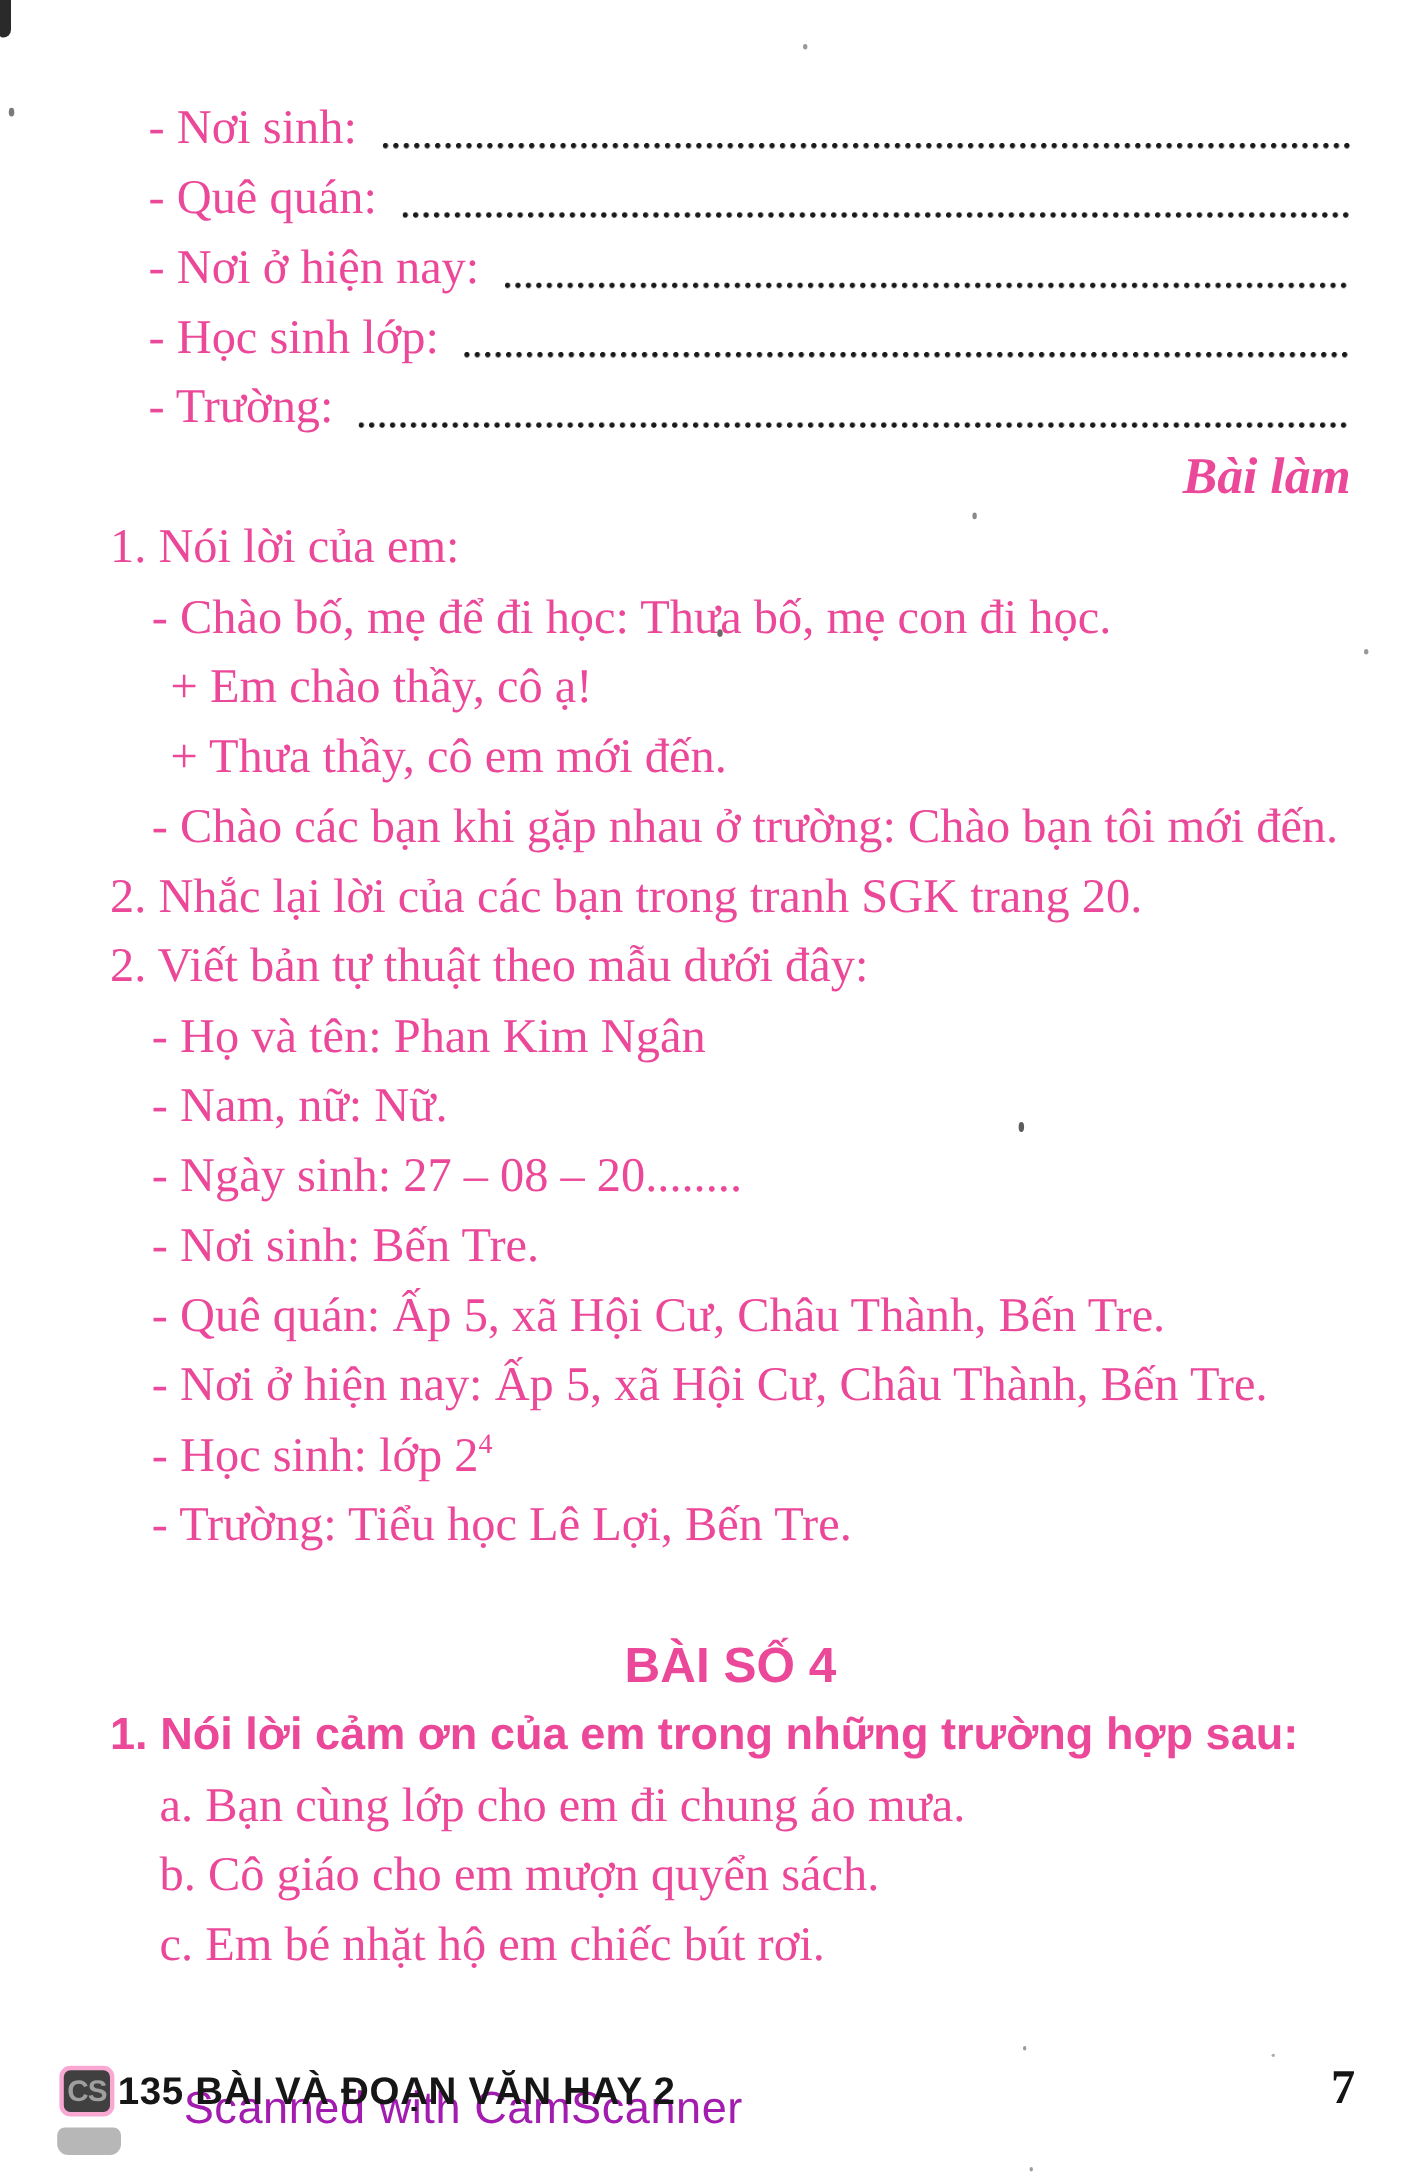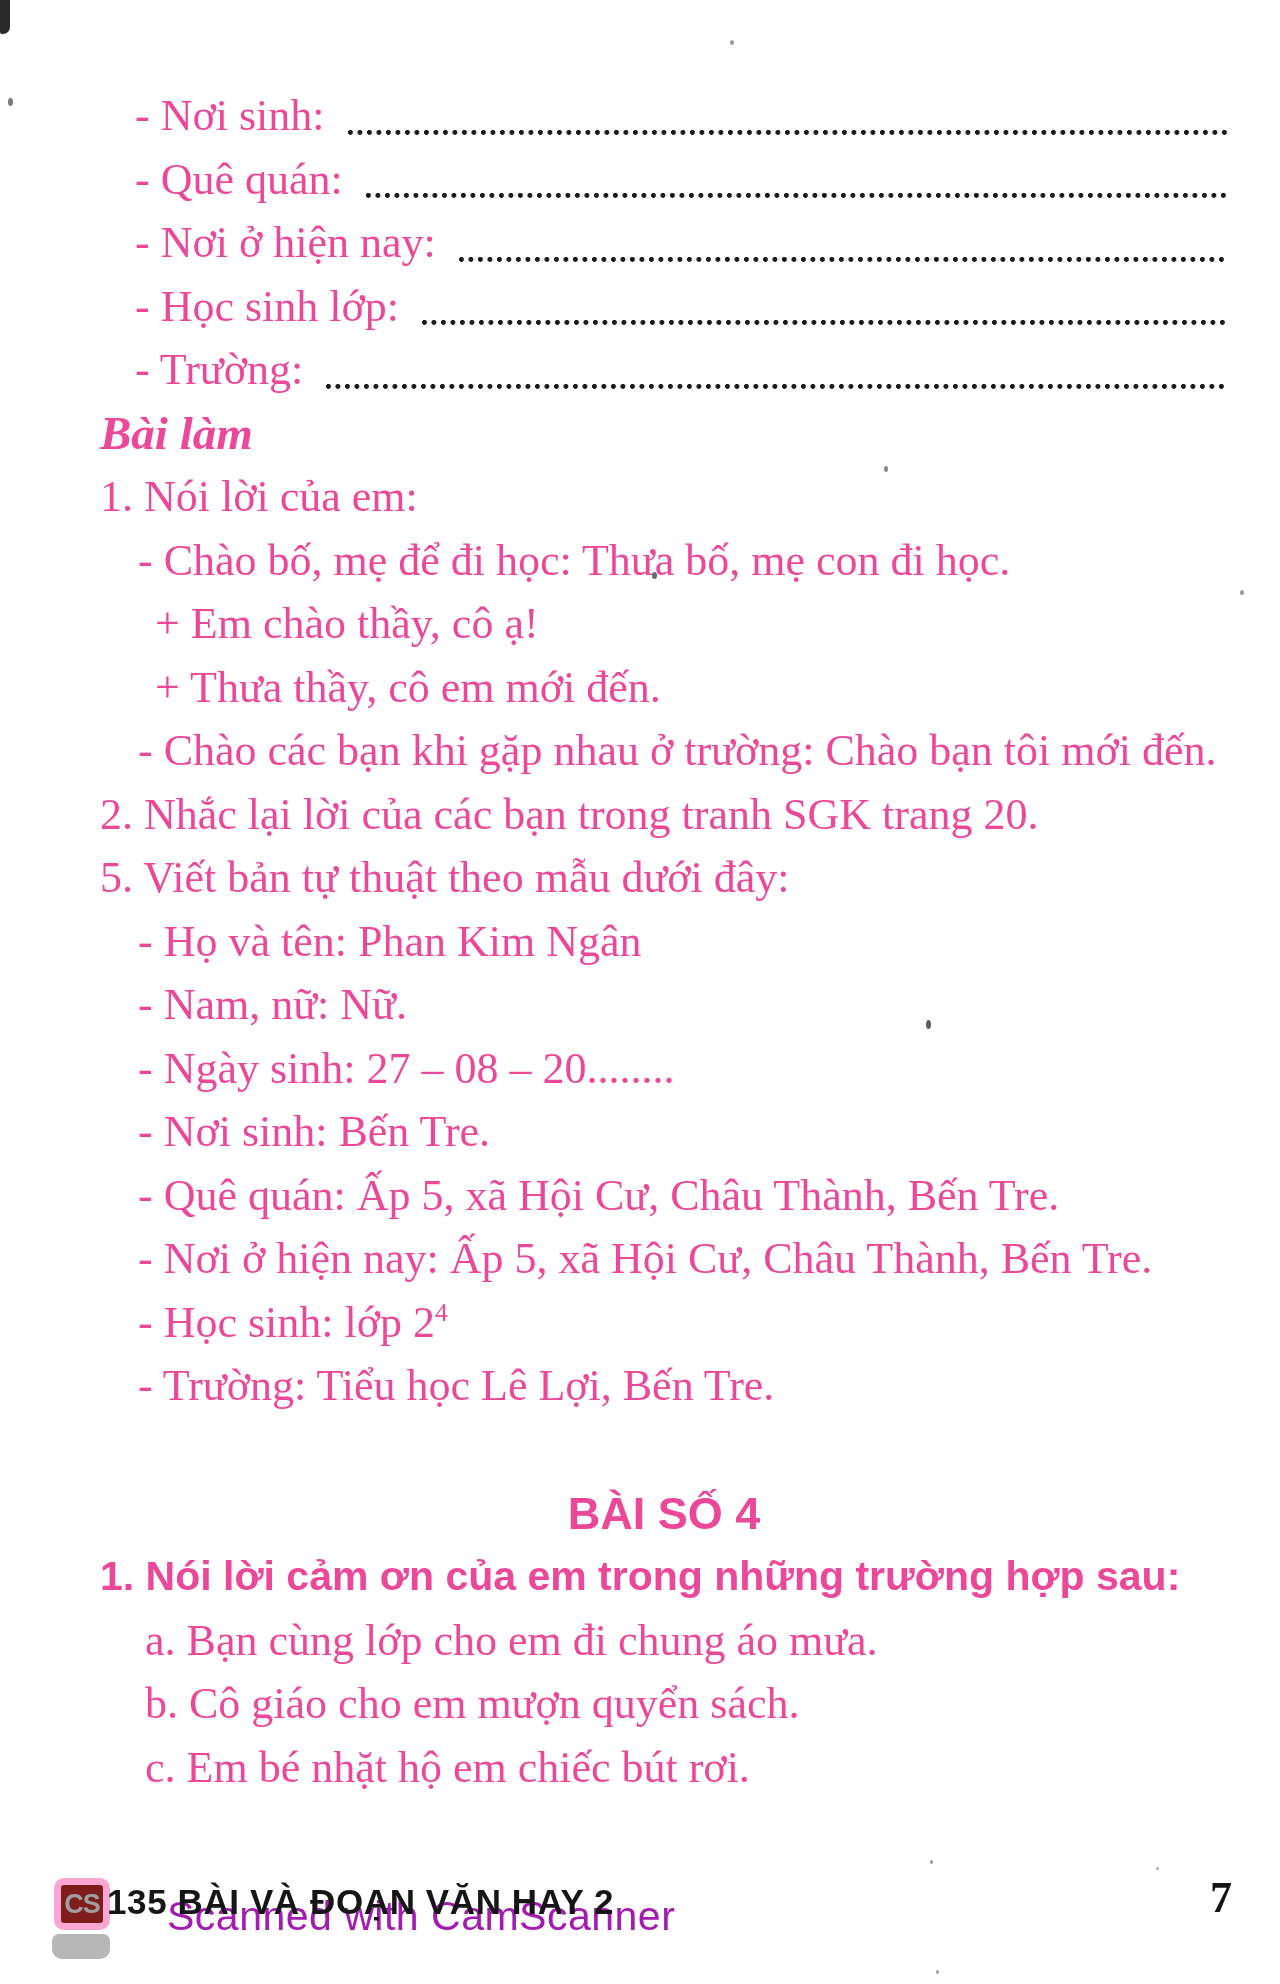--- a/index.html
+++ b/index.html
@@ -38,21 +38,21 @@
     margin: 0 0 13px 12px;
     background-image: radial-gradient(circle at 2.4px 2.4px, #1a1a1a 2.1px, transparent 2.8px);
     background-size: 9.5px 5px;
     background-repeat: repeat-x;
   }
   .line.num   { padding-left: 100px; }
   .line.dash  { padding-left: 138px; }
   .line.plus  { padding-left: 155px; }
   .line.sub   { padding-left: 145px; }
   .line.h-serif {
-    text-align: left; font-weight: bold; font-style: italic;
+    text-align: right; font-weight: bold; font-style: italic;
     font-size: 47px; padding-left: 100px; padding-right: 52px;
   }
   .line.h-sans {
     text-align: center; font-weight: bold;
     font-family: "Liberation Sans", sans-serif;
     font-size: 45px; margin-top: 64px;
     padding-left: 100px; padding-right: 52px;
   }
   .line.num-bold {
     padding-left: 100px; font-weight: bold;
@@ -74,22 +74,22 @@
     font-family: "Liberation Serif", serif;
     color: #141414; z-index: 3;
   }
 
   
   .watermark { position: absolute; left: 0; top: 0; z-index: 2; }
   .cs-logo { position: absolute; left: 54px; top: 1878px; width: 60px; height: 84px; }
   .cs-box {
     position: absolute; left: 0; top: 0;
     width: 42px; height: 38px;
-    border: 7px solid #f9a8d4; border-radius: 10px;
-    background: #7f1d1d;
+    border: 4px solid #f9a8d4; border-radius: 10px;
+    background: #404040;
     display: flex; align-items: center; justify-content: center;
     font-family: "Liberation Sans", sans-serif;
     font-weight: bold; font-size: 27px; color: #9f9f9f;
     letter-spacing: -1px;
   }
   .cs-tab {
     position: absolute; left: -2px; top: 56px;
     width: 58px; height: 25px;
     background: #b7b7b7; border-radius: 7px 7px 10px 10px;
   }
@@ -117,21 +117,21 @@
       <div class="line form"><span class="lbl">- Nơi ở hiện nay: </span><span class="leader"></span></div>
       <div class="line form"><span class="lbl">- Học sinh lớp: </span><span class="leader"></span></div>
       <div class="line form"><span class="lbl">- Trường: </span><span class="leader"></span></div>
       <div class="line h-serif"><span>Bài làm</span></div>
       <div class="line num"><span>1. Nói lời của em:</span></div>
       <div class="line dash"><span>- Chào bố, mẹ để đi học: Thưa bố, mẹ con đi học.</span></div>
       <div class="line plus"><span>+ Em chào thầy, cô ạ!</span></div>
       <div class="line plus"><span>+ Thưa thầy, cô em mới đến.</span></div>
       <div class="line dash"><span>- Chào các bạn khi gặp nhau ở trường: Chào bạn tôi mới đến.</span></div>
       <div class="line num"><span>2. Nhắc lại lời của các bạn trong tranh SGK trang 20.</span></div>
-      <div class="line num"><span>5. Viết bản tự thuật theo mẫu dưới đây:</span></div>
+      <div class="line num"><span>2. Viết bản tự thuật theo mẫu dưới đây:</span></div>
       <div class="line dash"><span>- Họ và tên: Phan Kim Ngân</span></div>
       <div class="line dash"><span>- Nam, nữ: Nữ.</span></div>
       <div class="line dash"><span>- Ngày sinh: 27 – 08 – 20........</span></div>
       <div class="line dash"><span>- Nơi sinh: Bến Tre.</span></div>
       <div class="line dash"><span>- Quê quán: Ấp 5, xã Hội Cư, Châu Thành, Bến Tre.</span></div>
       <div class="line dash"><span>- Nơi ở hiện nay: Ấp 5, xã Hội Cư, Châu Thành, Bến Tre.</span></div>
       <div class="line dash"><span>- Học sinh: lớp 2<sup>4</sup></span></div>
       <div class="line dash"><span>- Trường: Tiểu học Lê Lợi, Bến Tre.</span></div>
       <div class="line h-sans"><span>BÀI SỐ 4</span></div>
       <div class="line num-bold"><span>1. Nói lời cảm ơn của em trong những trường hợp sau:</span></div>

